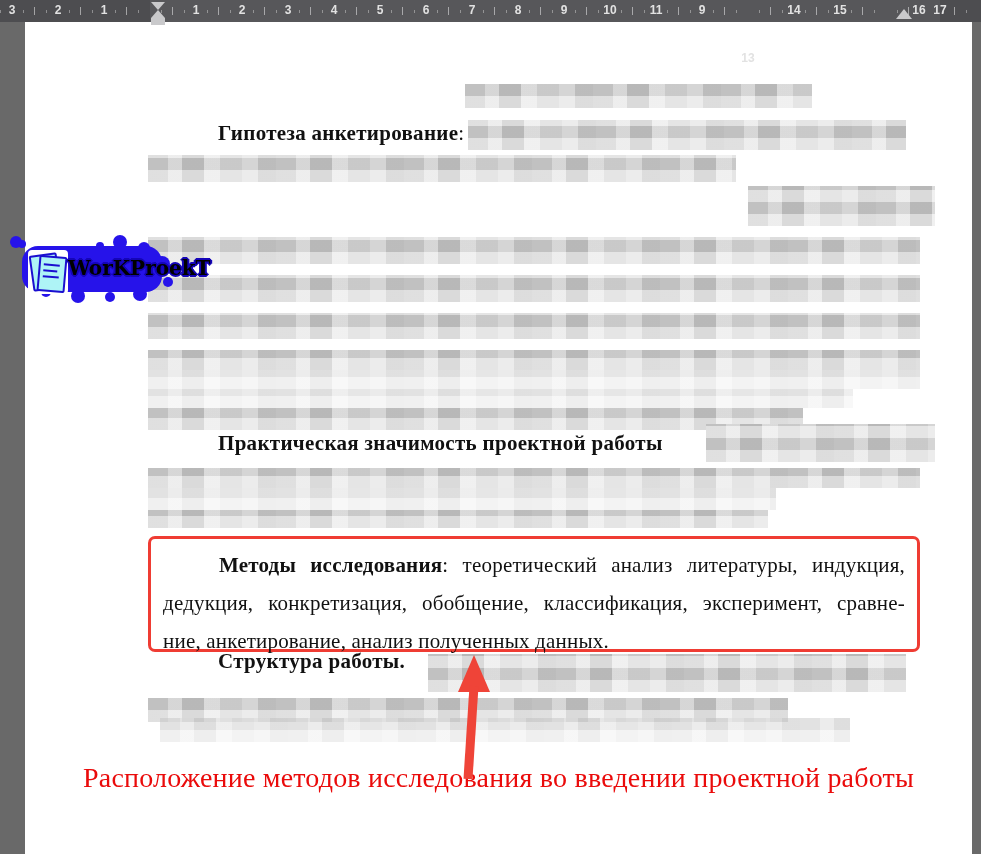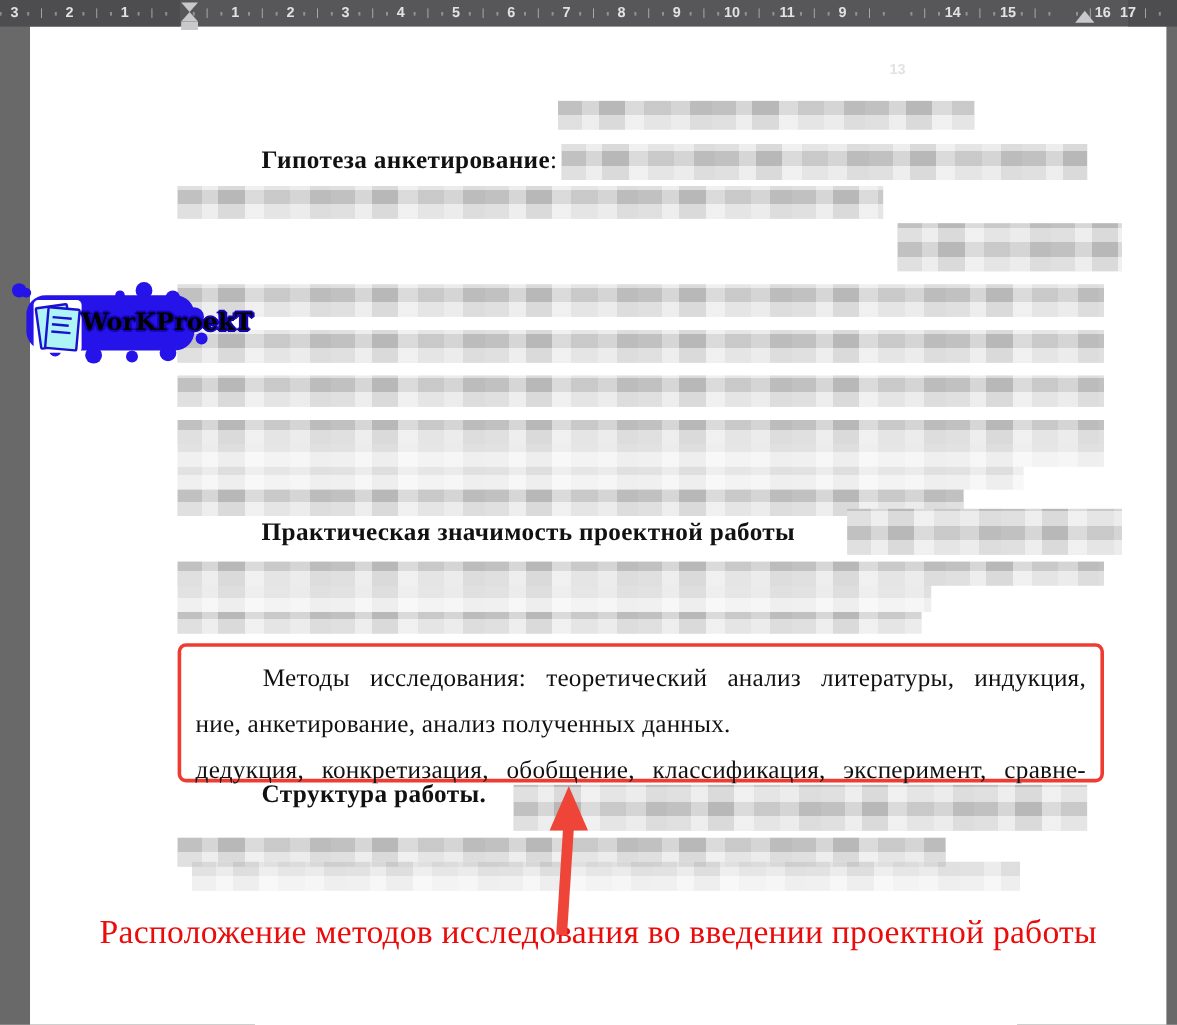--- a/index.html
+++ b/index.html
@@ -76,21 +76,21 @@
   #methods-box{
     position:absolute;left:123px;top:514px;width:772px;height:116px;
     border:3px solid #ef3c33;border-radius:7px;box-sizing:border-box;
     padding:7px 12px 0 12px;
   }
   .mline{
     height:38px;line-height:38px;font-size:21px;color:#111;
     text-align:justify;text-align-last:justify;white-space:nowrap;letter-spacing:.2px;
   }
   .mline.last{text-align-last:left;}
-  .mline .b{font-weight:normal;}
+  .mline .b{font-weight:bold;}
   #mline1{text-indent:56px;}
 
   
   #annotation-arrow{position:absolute;left:426px;top:630px;z-index:3;}
   #annotation-caption{
     position:absolute;left:0;top:740px;width:947px;text-align:center;
     font-size:28px;color:#ea0b0b;white-space:nowrap;letter-spacing:.2px;
   }
 
   
@@ -170,22 +170,22 @@
 <div id="page">
 
 
   <div class="h" style="top:98px"><b>Гипотеза анкетирование</b><span>:</span></div>
 
 
   <div class="h" style="top:408px"><b>Практическая значимость проектной работы</b></div>
 
   <div id="methods-box">
     <div class="mline" id="mline1"><span class="b">Методы исследования</span><span>: теоретический анализ литературы, индукция,</span></div>
+    <div class="mline">дедукция, конкретизация, обобщение, классификация, эксперимент, сравне-</div>
     <div class="mline last">ние, анкетирование, анализ полученных данных.</div>
-    <div class="mline">дедукция, конкретизация, обобщение, классификация, эксперимент, сравне-</div>
   </div>
 
   <div class="h" style="top:626px"><b>Структура работы.</b></div>
 
   <svg id="annotation-arrow" width="58" height="130" viewBox="0 0 58 130">
     <polygon points="23,3 7,40 39,40" fill="#ef4438"></polygon>
     <path d="M23 34 L17 127" stroke="#ef4438" stroke-width="9" fill="none"></path>
   </svg>
 
   <div id="annotation-caption">Расположение методов исследования во введении проектной работы</div>

